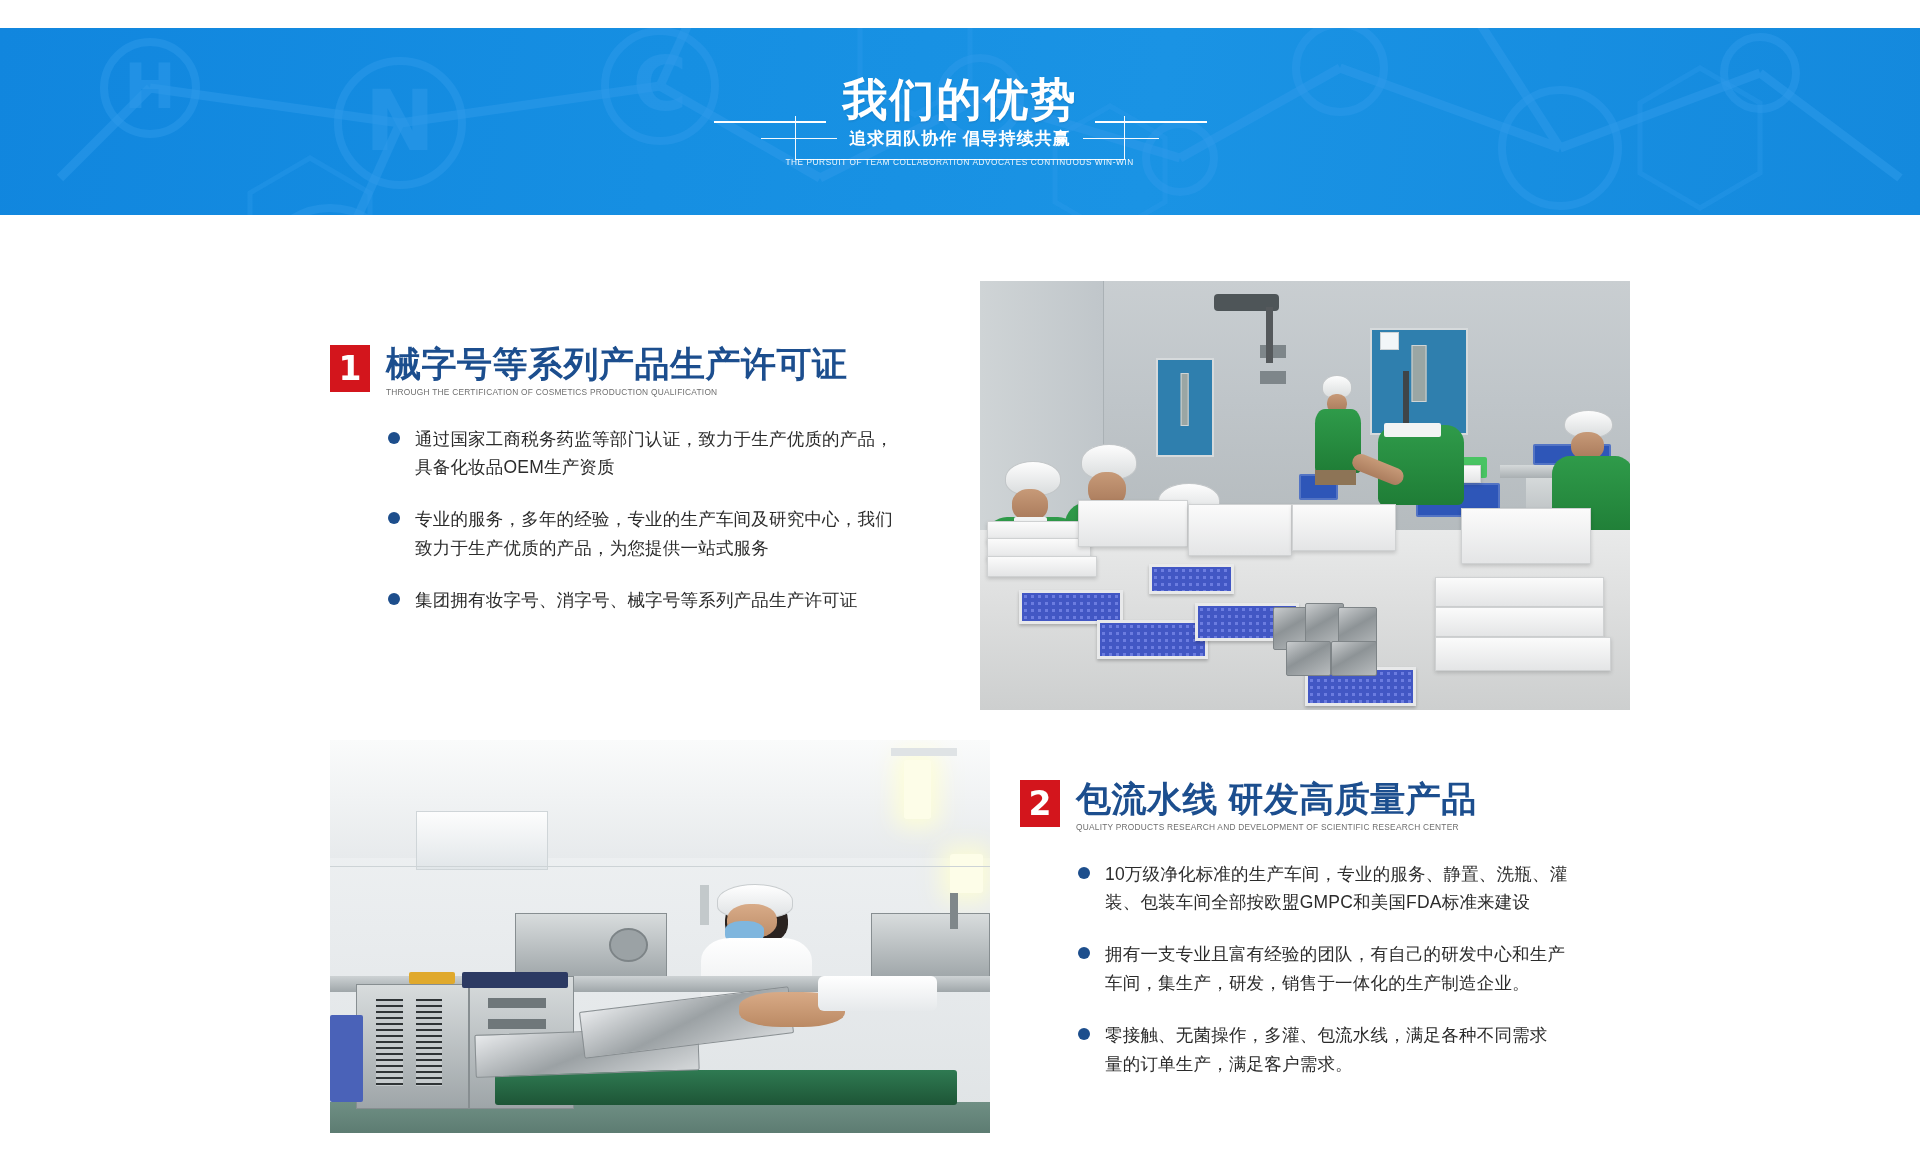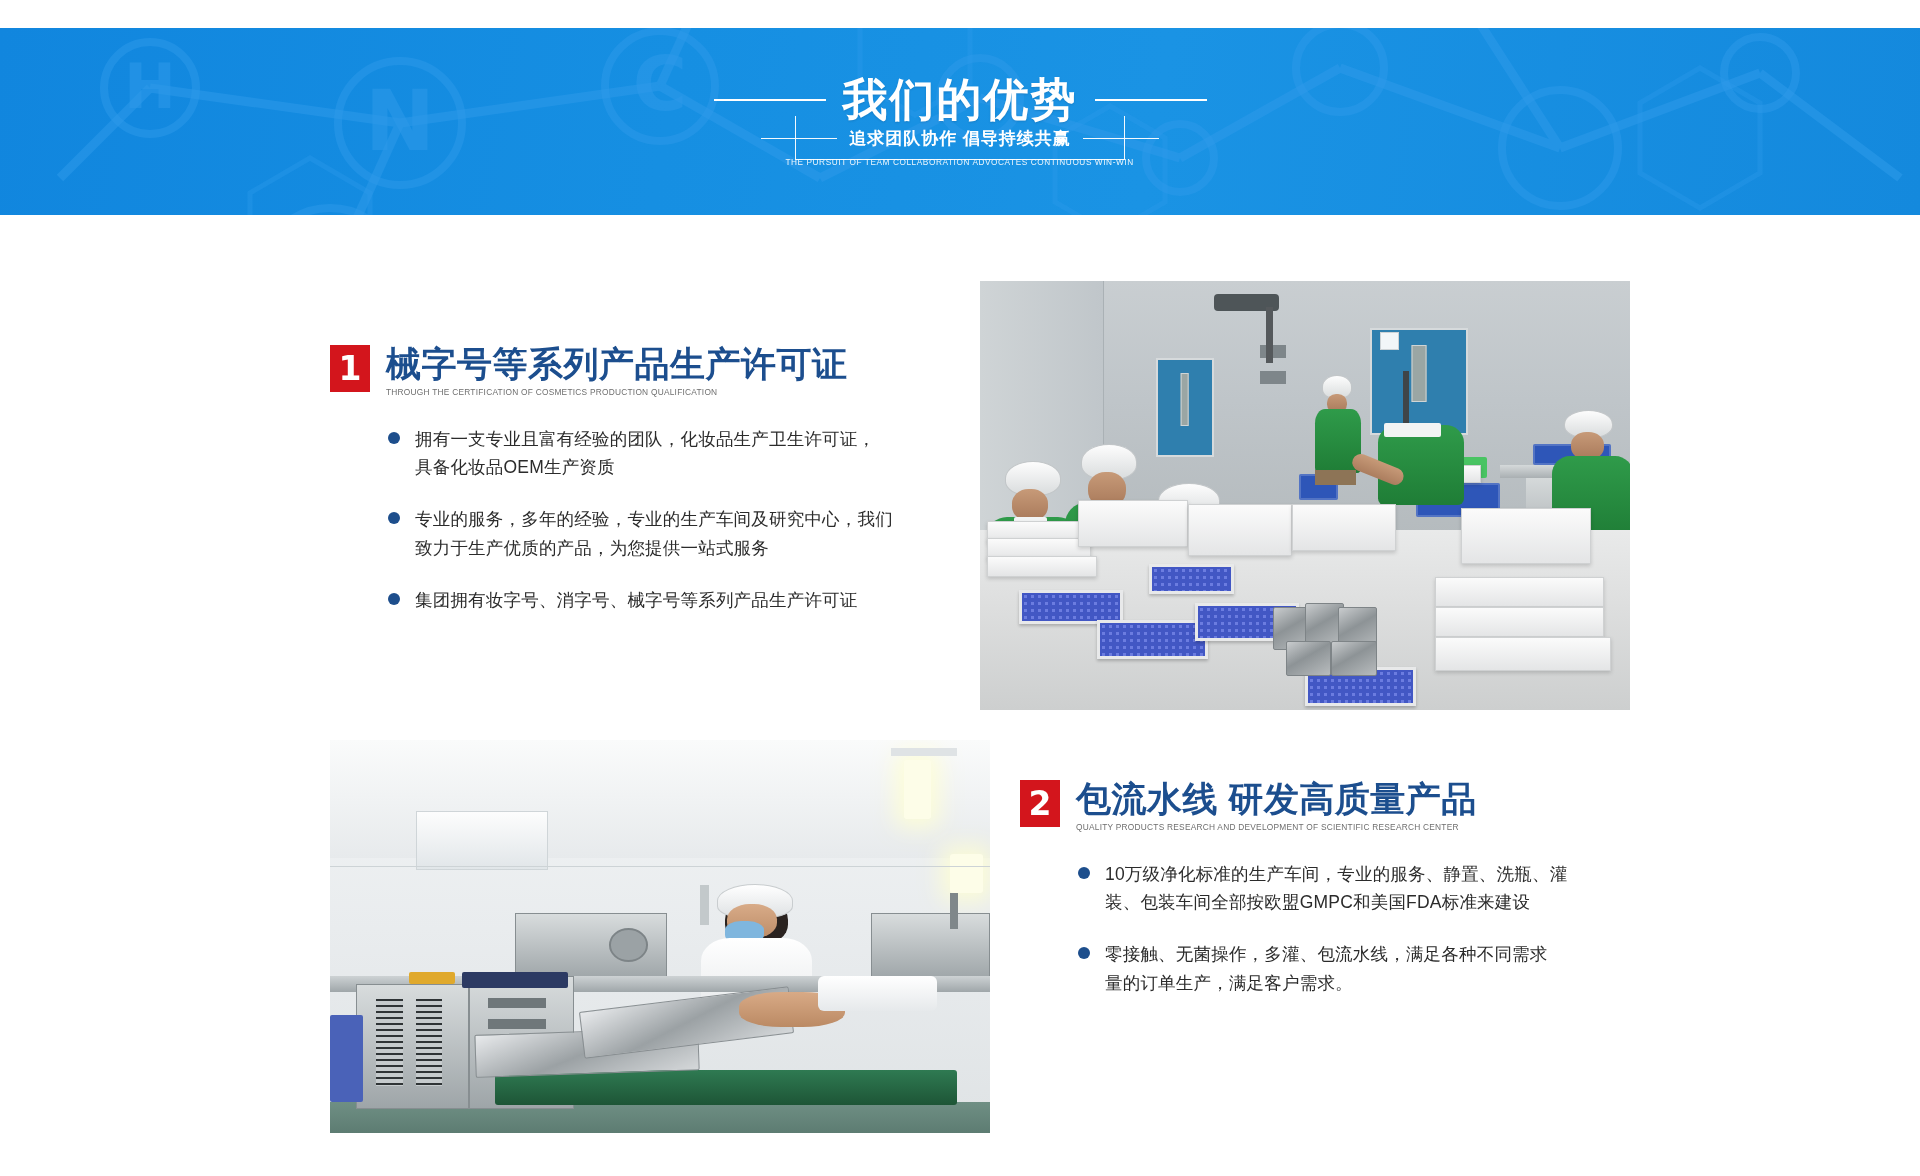--- a/index.html
+++ b/index.html
@@ -22,21 +22,21 @@
     position: absolute; left: 0; top: 0; width: 1920px; height: 187px;
     opacity: 1;
   }
   .banner-inner {
     position: absolute;
     left: 0; top: 0; width: 1920px; height: 187px;
     display: flex; flex-direction: column;
     align-items: center; justify-content: center;
   }
   .title-row {
-    display: flex; align-items: center; justify-content: center;
+    display: flex; align-items: flex-end; justify-content: center;
     position: relative;
     margin-top: 0;
   }
   .title-rule {
     height: 2px; background: #ffffff; width: 112px;
     position: relative; top: 1px;
   }
   .banner-title {
     font-size: 45px; font-weight: bold; color: #ffffff;
     letter-spacing: 2px;
@@ -239,21 +239,21 @@
   <div class="sec-head">
     <div class="num-badge">1</div>
     <div class="head-text">
       <div class="sec-title">械字号等系列产品生产许可证</div>
       <div class="sec-en">THROUGH THE CERTIFICATION OF COSMETICS PRODUCTION QUALIFICATION</div>
     </div>
   </div>
   <div class="bullets" style="margin-left:58px;">
     <div class="bullet">
       <span class="dot"></span>
-      <span class="btext" style="white-space:pre-line;">拥有一支专业且富有经验的团队，化妆品生产卫生许可证，
+      <span class="btext" style="white-space:pre-line;">通过国家工商税务药监等部门认证，致力于生产优质的产品，
 具备化妆品OEM生产资质</span>
     </div>
     <div class="bullet" style="margin-top:6px;font-family:Liberation Serif, serif;">
       <span class="dot"></span>
       <span class="btext" style="white-space:pre-line;">专业的服务，多年的经验，专业的生产车间及研究中心，我们
 致力于生产优质的产品，为您提供一站式服务</span>
     </div>
     <div class="bullet" style="margin-top:14px;font-family:Liberation Serif, serif;">
       <span class="dot"></span>
       <span class="btext" style="white-space:pre-line;">集团拥有妆字号、消字号、械字号等系列产品生产许可证</span>
@@ -409,17 +409,22 @@
     </div>
   </div>
   <div class="bullets" style="margin-left:58px;">
     <div class="bullet">
       <span class="dot"></span>
       <span class="btext" style="white-space:pre-line;">10万级净化标准的生产车间，专业的服务、静置、洗瓶、灌
 装、包装车间全部按欧盟GMPC和美国FDA标准来建设</span>
     </div>
     <div class="bullet" style="margin-top:6px;">
       <span class="dot"></span>
+      <span class="btext" style="white-space:pre-line;">拥有一支专业且富有经验的团队，有自己的研发中心和生产
+车间，集生产，研发，销售于一体化的生产制造企业。</span>
+    </div>
+    <div class="bullet" style="margin-top:6px;">
+      <span class="dot"></span>
       <span class="btext" style="white-space:pre-line;">零接触、无菌操作，多灌、包流水线，满足各种不同需求
 量的订单生产，满足客户需求。</span>
     </div>
   </div>
 </div>
 
 </body></html>

